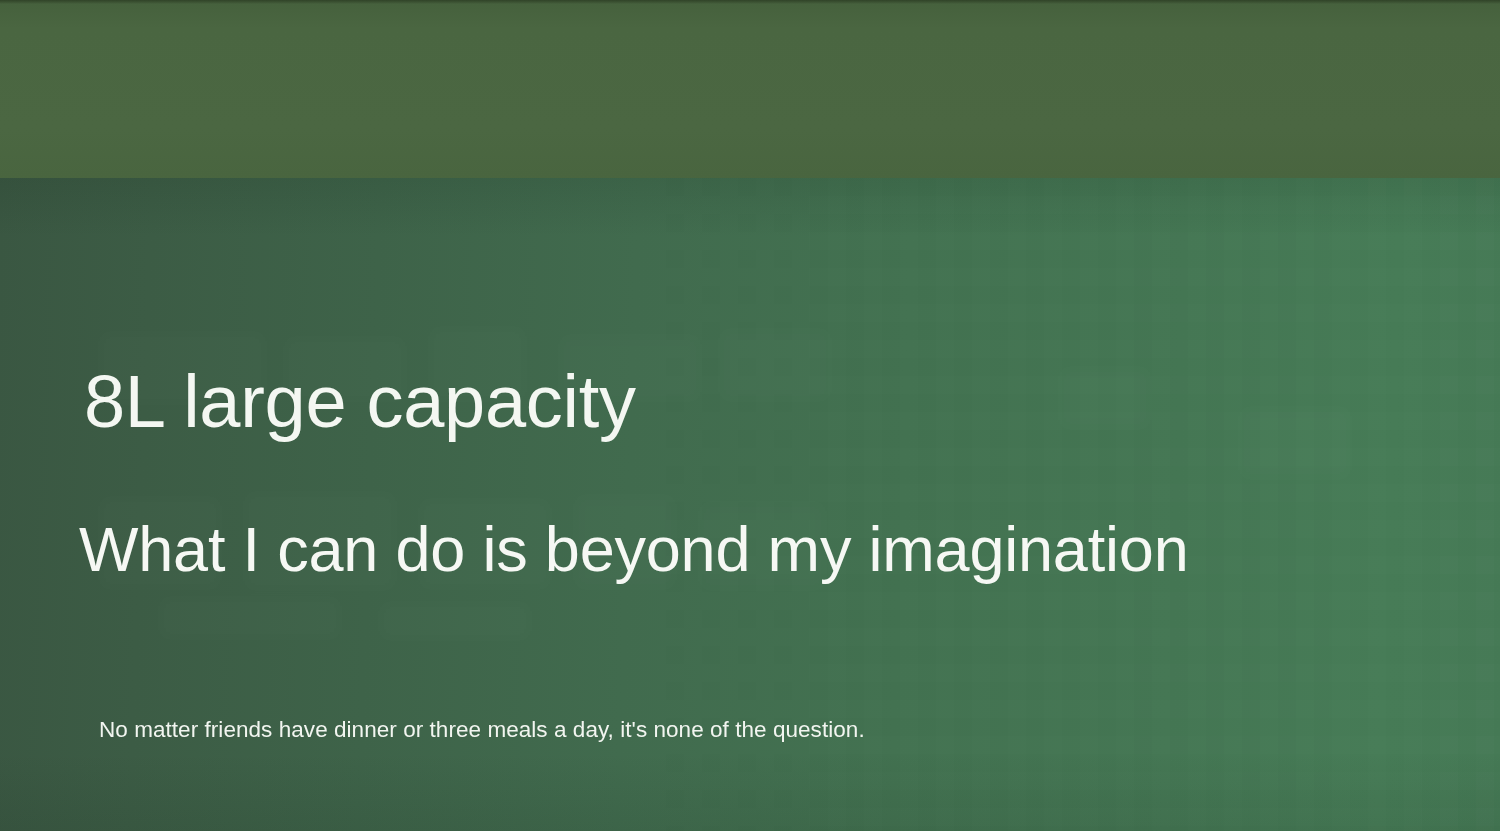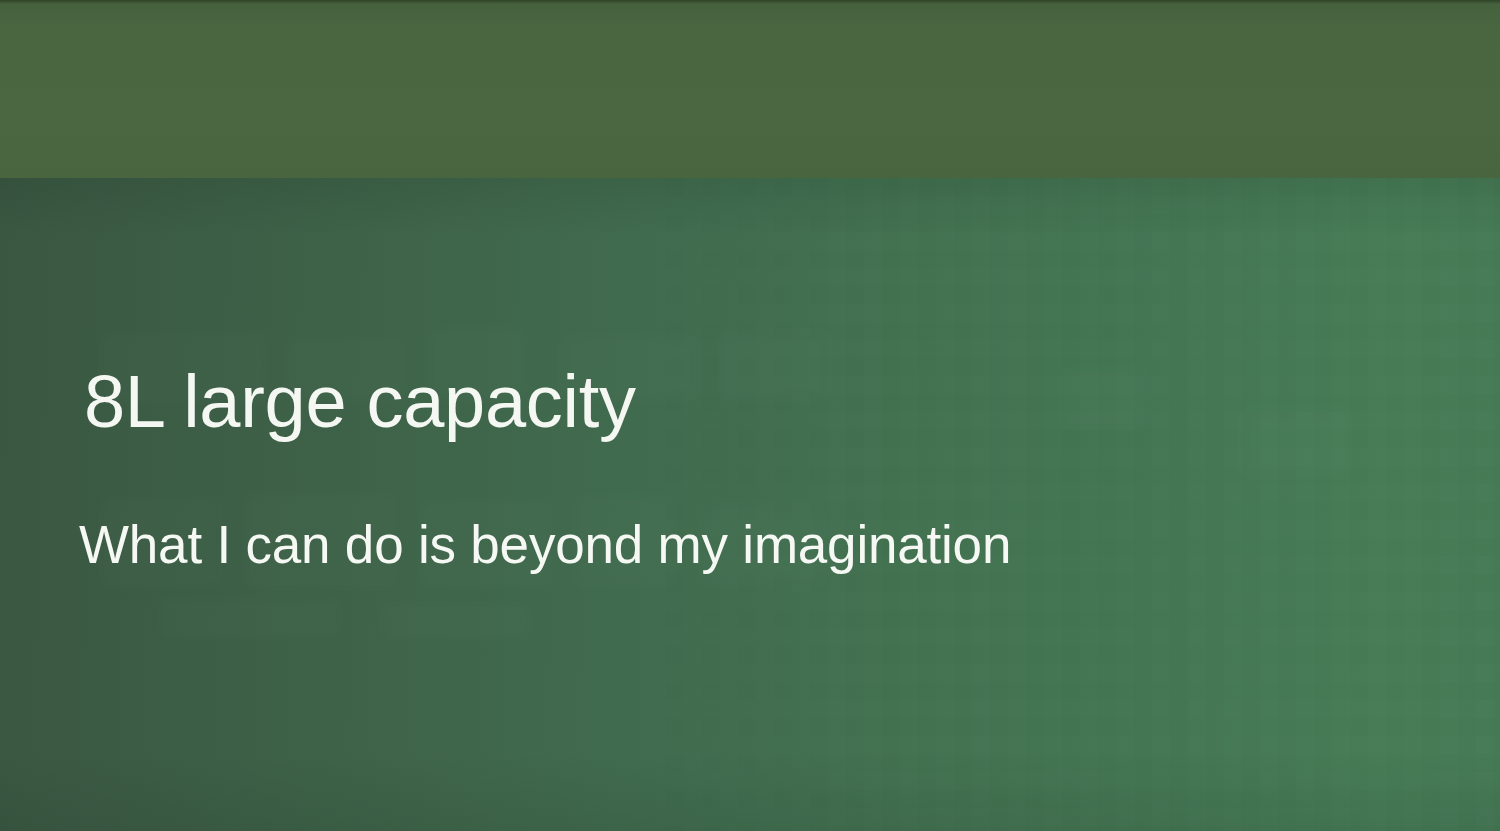--- a/index.html
+++ b/index.html
@@ -106,21 +106,21 @@
     line-height: 1.0;
     letter-spacing: -0.3px;
     color: #f4f7f2;
     white-space: nowrap;
   }
 
   .subhead {
     position: absolute;
     left: 79px;
     top: 518px;
-    font-size: 53px;
+    font-size: 63px;
     font-weight: 300;
     line-height: 1.0;
     letter-spacing: -0.2px;
     color: #f6f8f4;
     white-space: nowrap;
   }
 
   .caption {
     position: absolute;
     left: 99px;
@@ -162,15 +162,16 @@
     </div>
 
     <div class="noise-layer"></div>
   </div>
 
   <div class="content">
     <div class="headline">8L large capacity</div>
 
     <div class="subhead">What I can do is beyond my imagination</div>
 
+    <div class="caption">No matter friends have dinner or three meals a day, it's none of the question.</div>
   </div>
 
 </div>
 
 </body></html>

